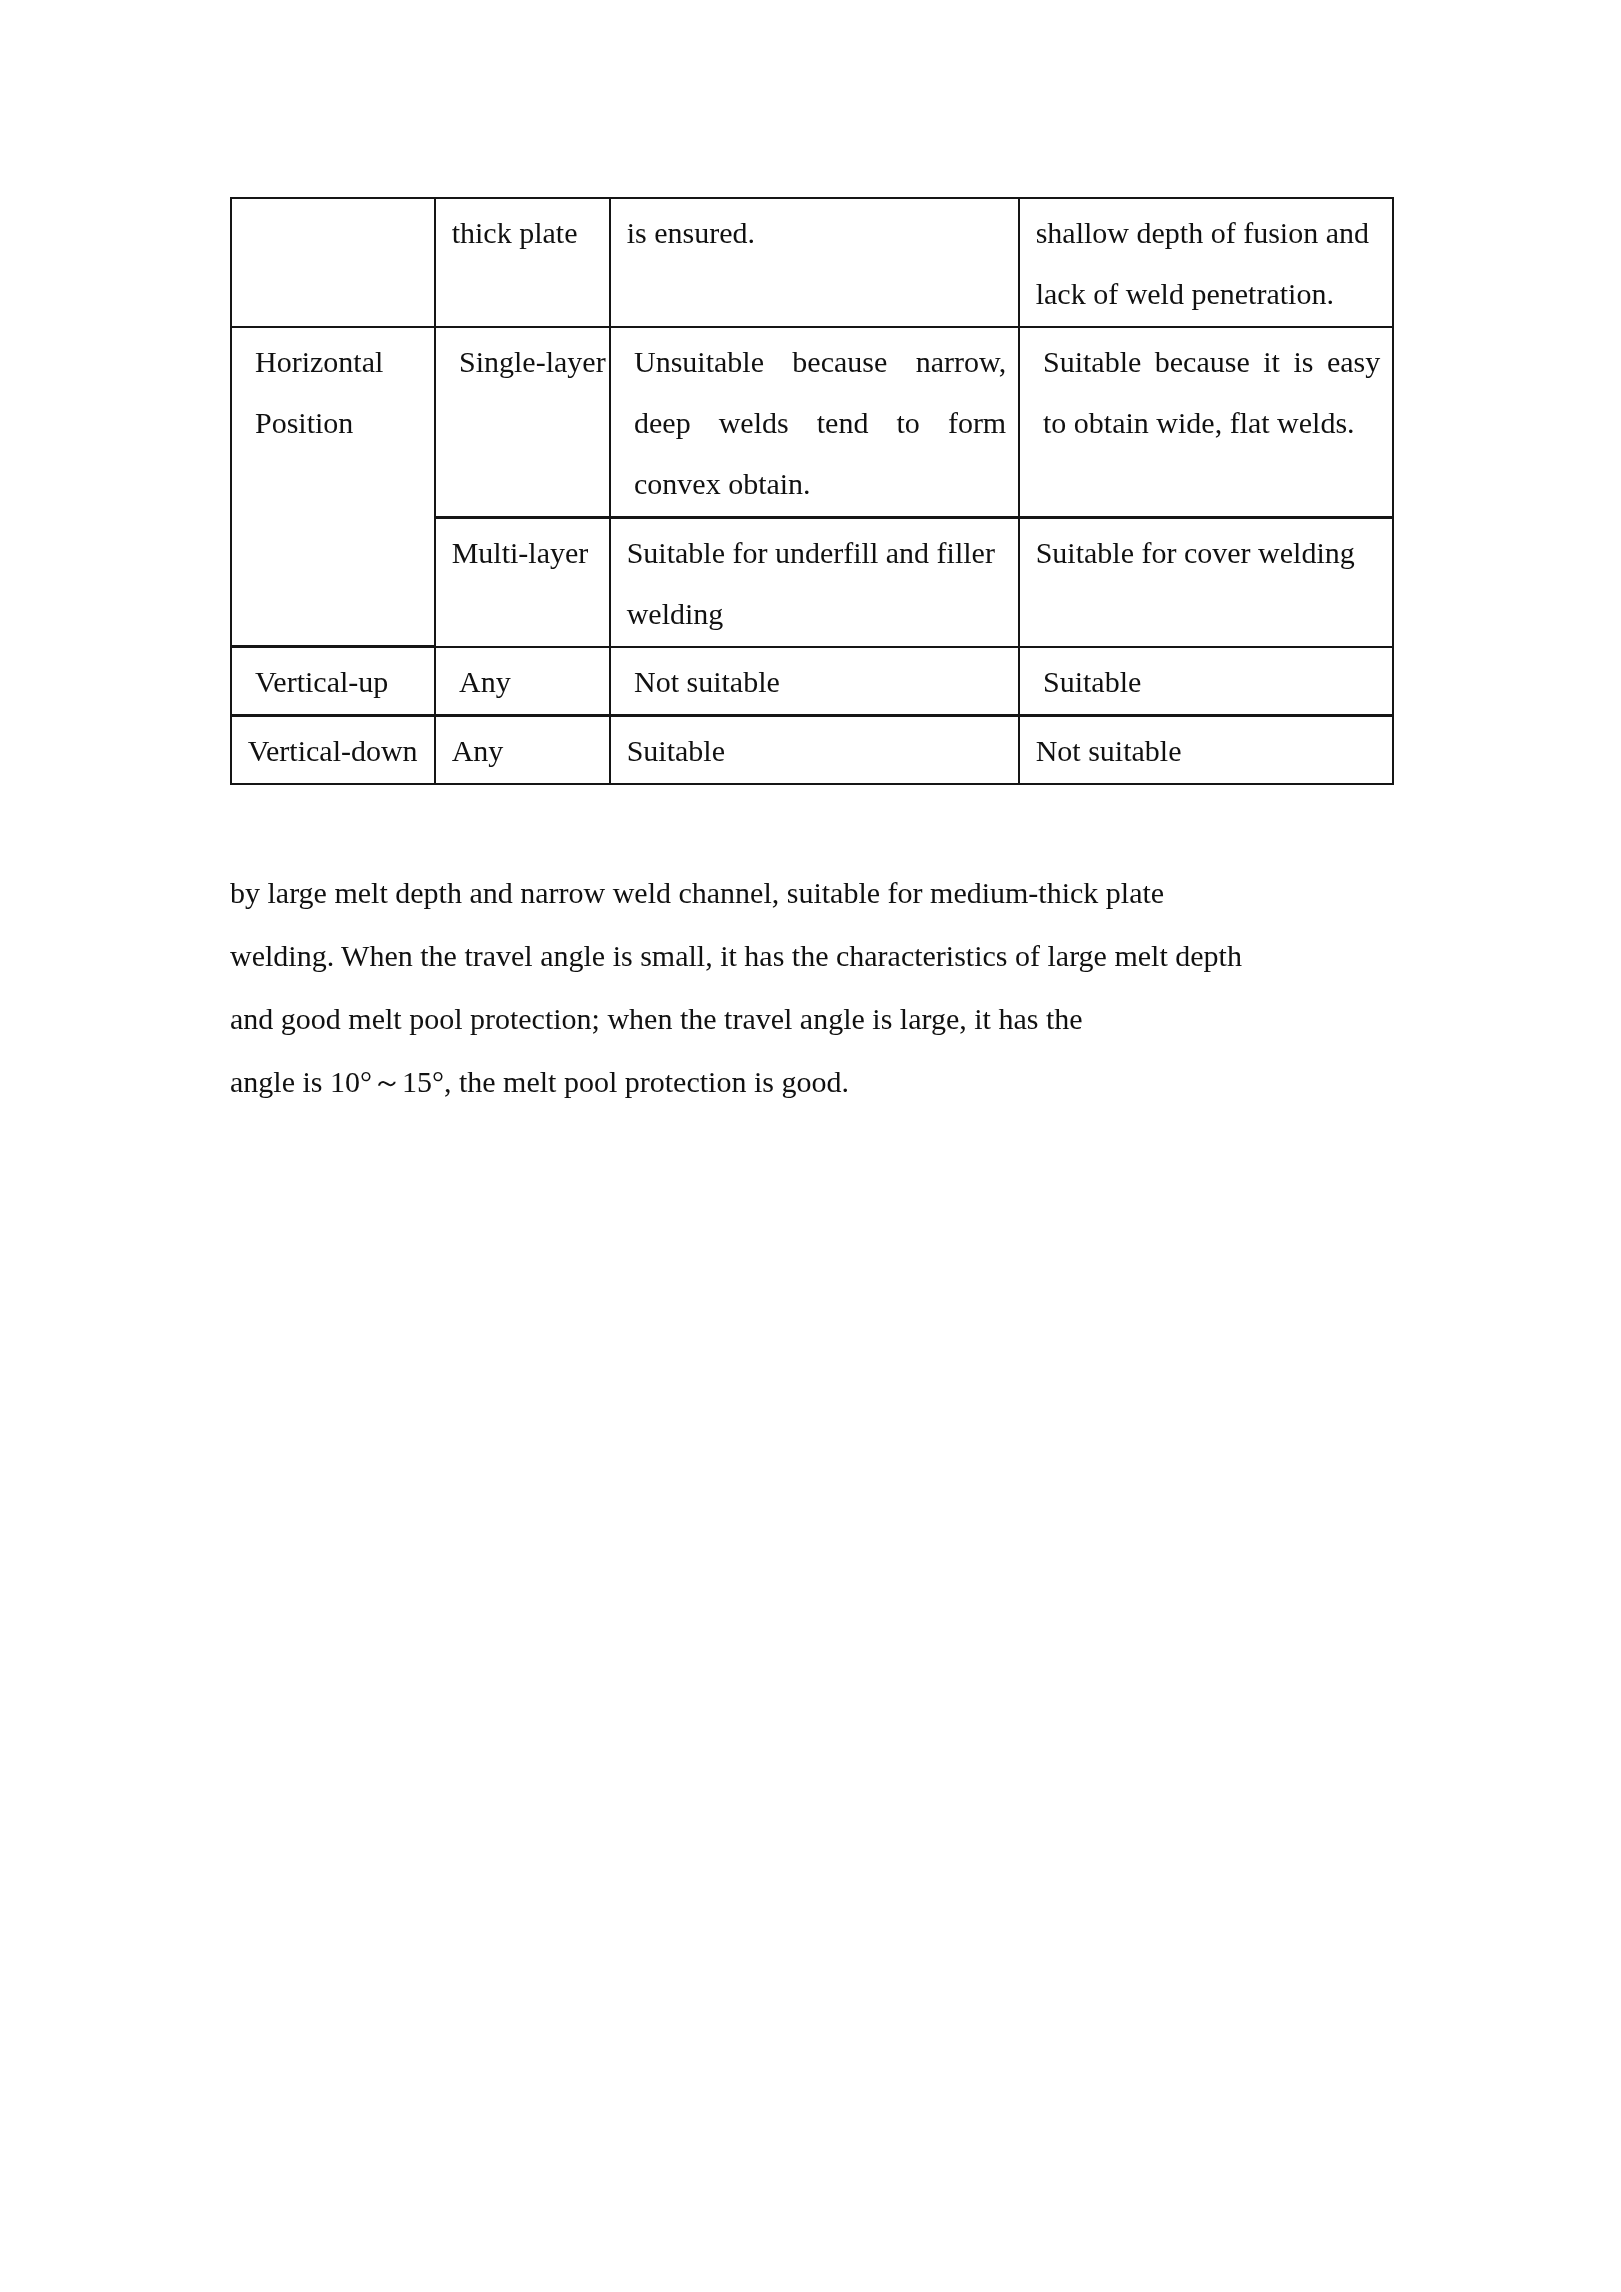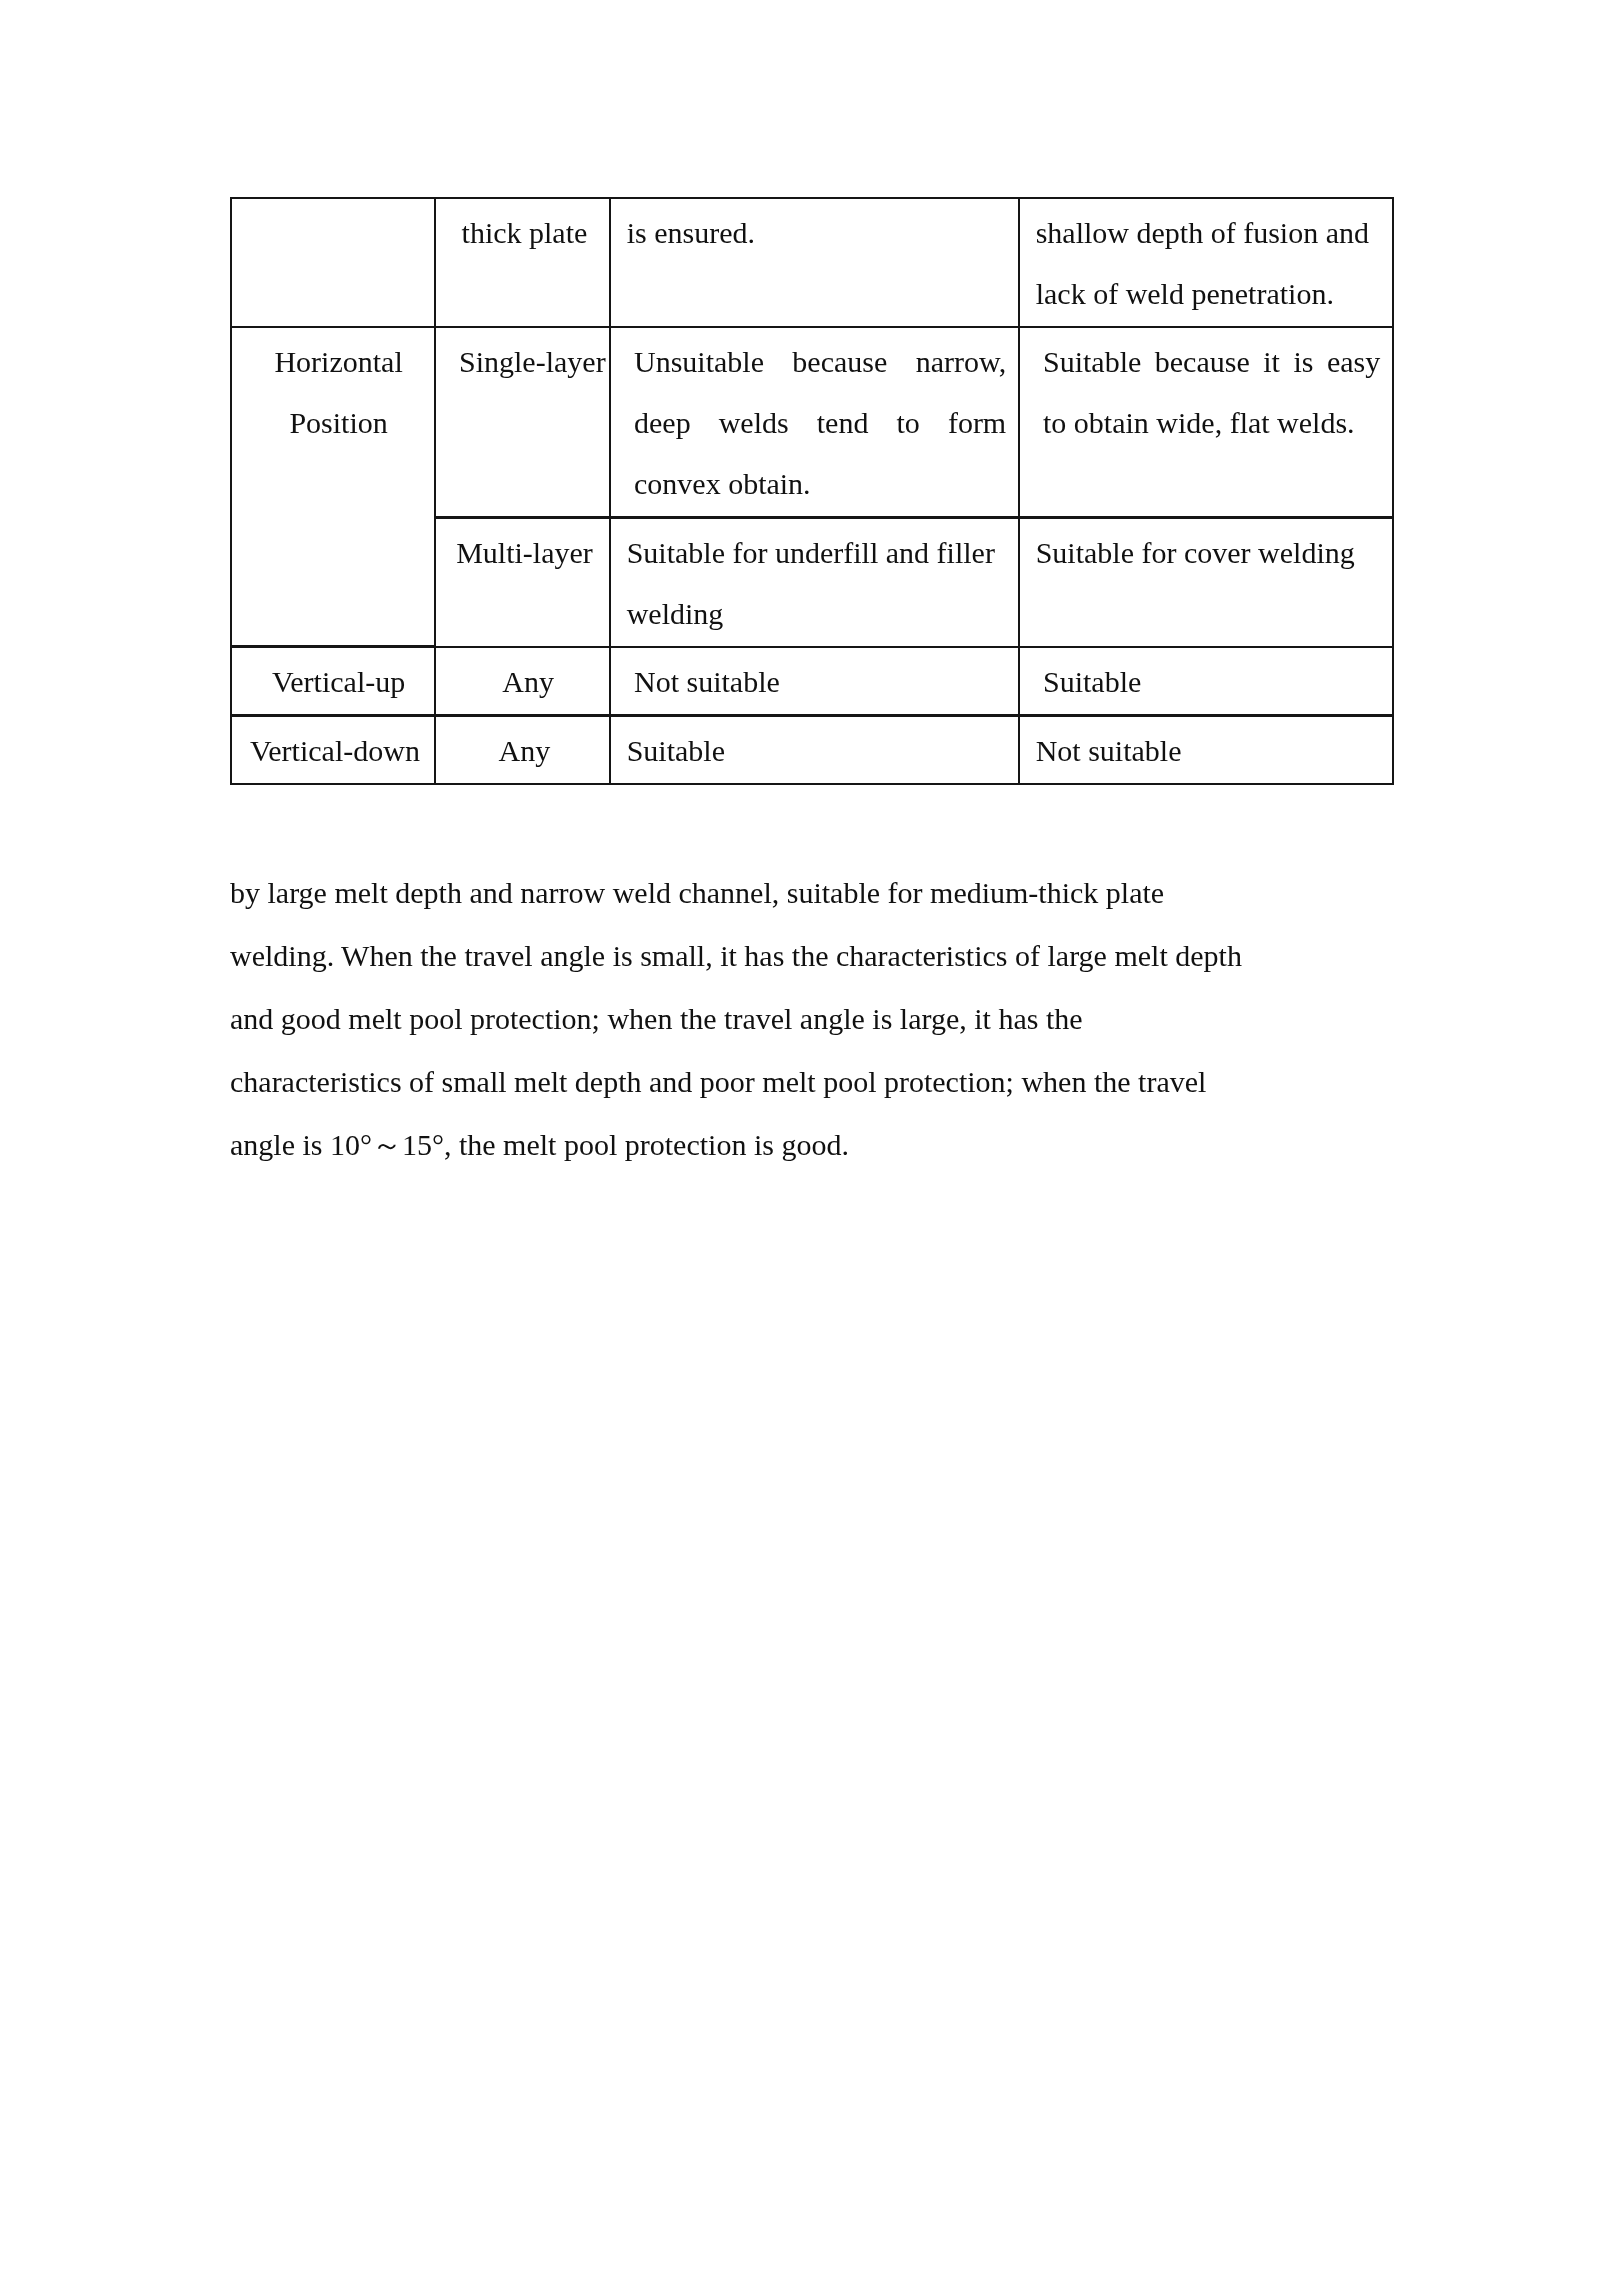--- a/index.html
+++ b/index.html
@@ -27,21 +27,21 @@
     border: 2.9px solid #151515;
     font-size: 30px;
   }
   table.positions-table td {
     border: 2px solid #151515;
     vertical-align: top;
     padding: 2.9px 11.8px 2px 15.7px;
     line-height: 61px;
     overflow: hidden;
   }
-  td.c-center { text-align: center; padding-left: 5.9px; padding-right: 5.9px; }
+  td.c-center { padding-left: 5.9px; padding-right: 5.9px; }
   td.c-left   { text-align: left; }
   tr.thick-bottom td { border-bottom-width: 3.9px; padding-left: 23px; }
   .cell-line { white-space: nowrap; }
   .cell-line.stretch {
     text-align: justify;
     text-align-last: justify;
     white-space: normal;
   }
   .conclusion {
     margin-top: 76px;
@@ -137,19 +137,18 @@
         </td>
       </tr>
     </tbody>
   </table>
 
   <div class="conclusion">
     <div class="conclusion-para">
       <div class="para-line">by large melt depth and narrow weld channel, suitable for medium-thick plate</div>
       <div class="para-line">welding. When the travel angle is small, it has the characteristics of large melt depth</div>
       <div class="para-line">and good melt pool protection; when the travel angle is large, it has the</div>
-      <div class="para-line">characteristics of small melt depth and poor melt pool protection; when the travel</div>
       <div class="para-line">angle is 10°～15°, the melt pool protection is good.</div>
     </div>
   </div>
 
 </div>
 
 
 </body></html>

